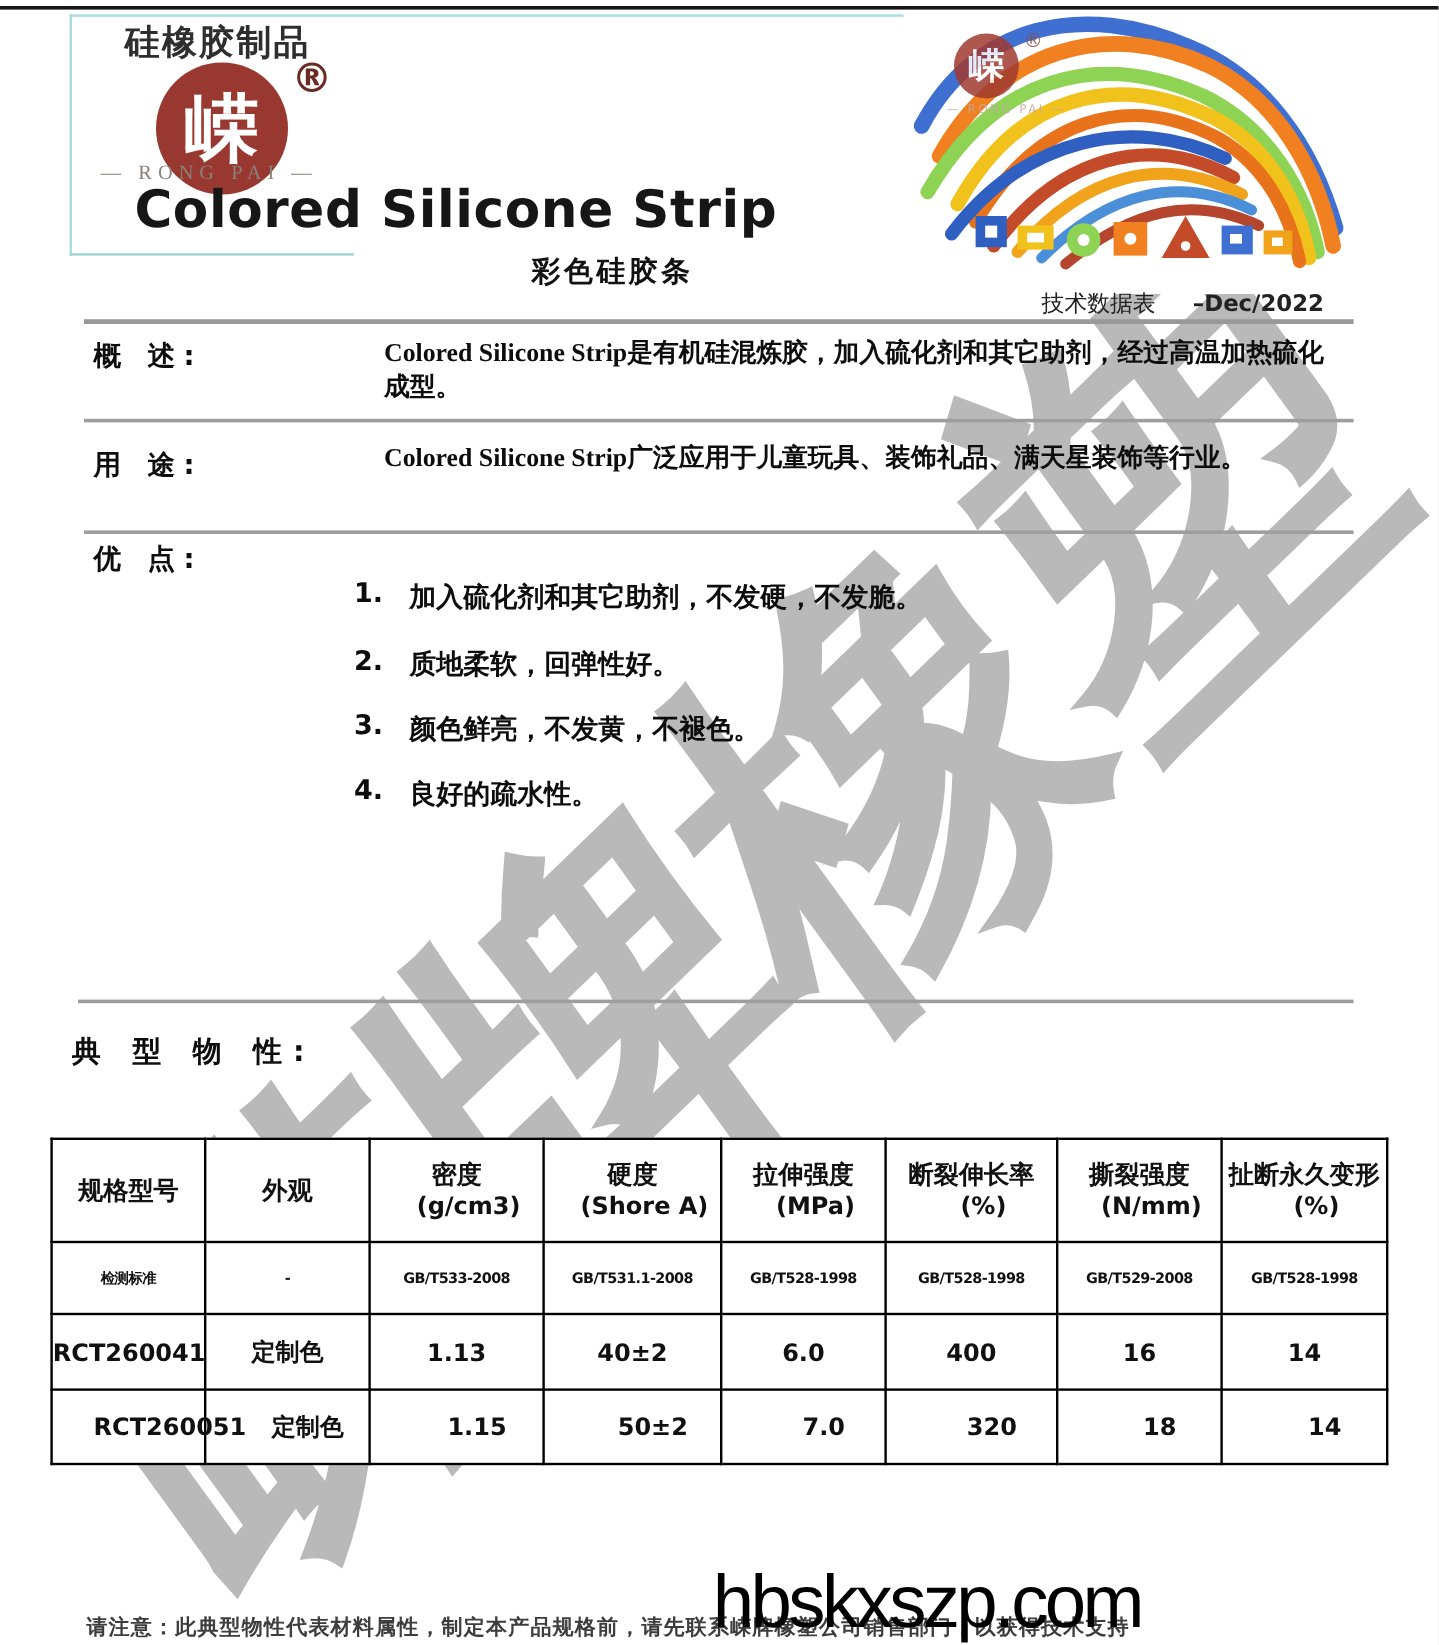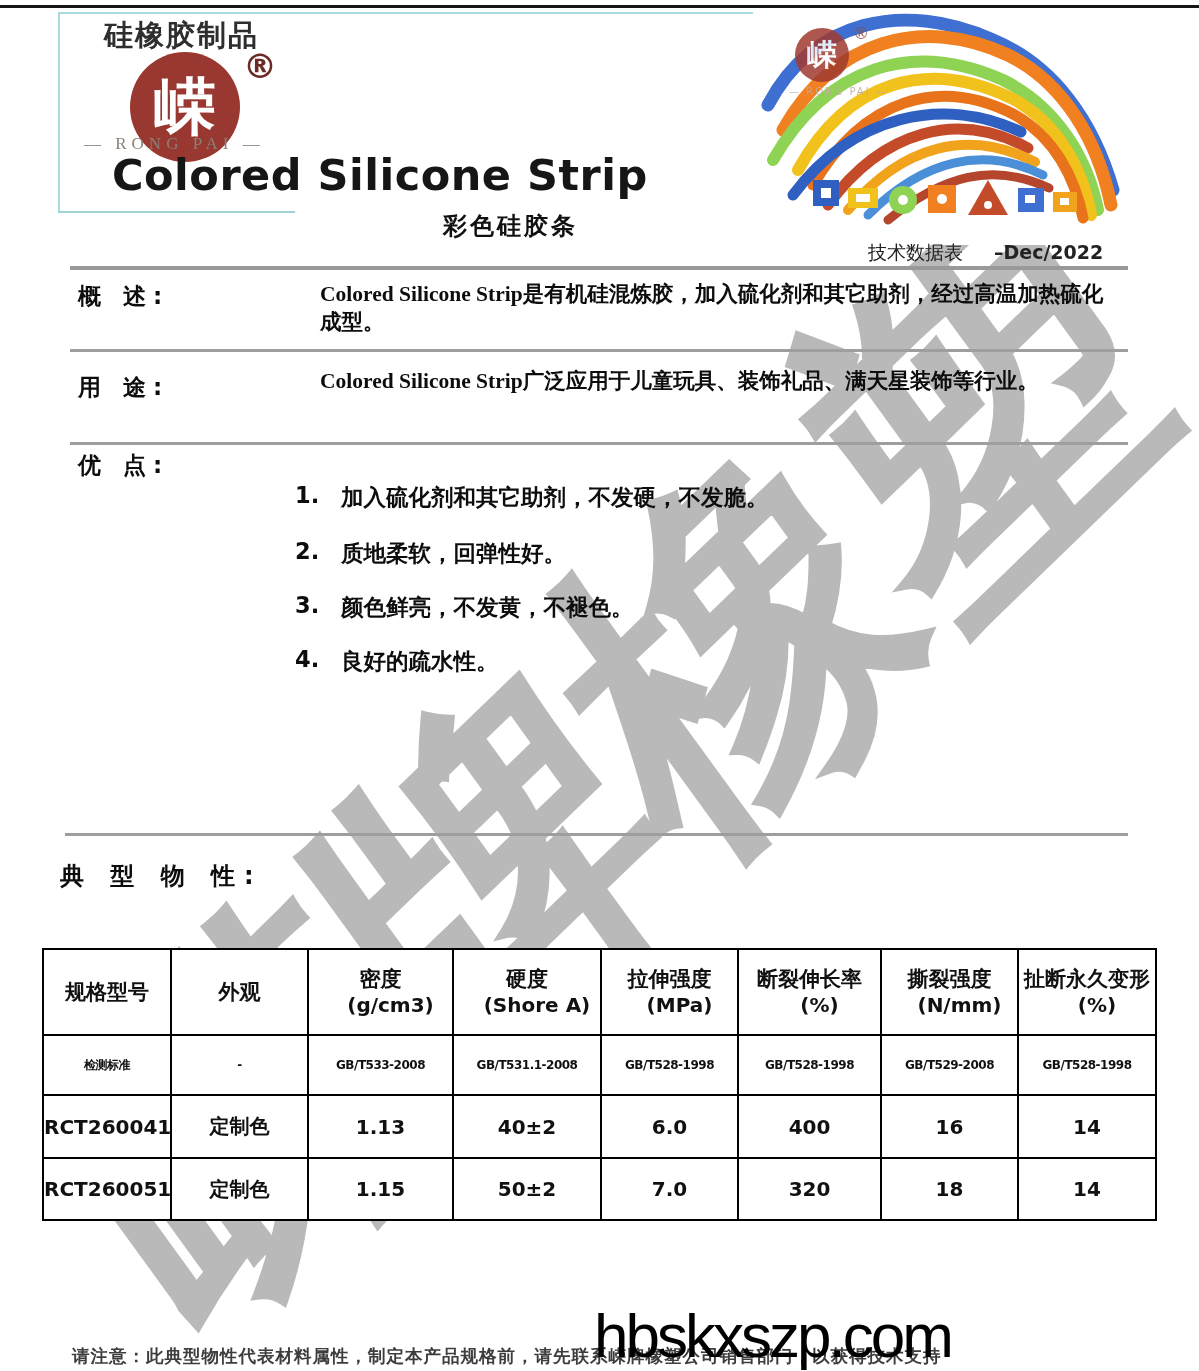--- a/index.html
+++ b/index.html
@@ -59,21 +59,21 @@
   .props-heading{left:60px;top:860px;font-size:24px;font-weight:700;letter-spacing:9px;color:#0d0d0d;}
 
   .props-table{left:42px;top:948px;background:#5eead4;}
   table{border-collapse:collapse;table-layout:fixed;width:1113px;background:#fff;}
   td,th{border:2px solid #000;text-align:center;vertical-align:middle;padding:0;
         font-weight:700;color:#111;font-family:"DejaVu Sans","Liberation Sans",sans-serif;}
   tr.hd th{height:84px;font-size:21px;line-height:1.25;}
   .unit{font-size:20px;font-weight:700;margin-left:20px;}
   tr.std td{height:58px;font-size:12px;letter-spacing:-0.5px;}
   tr.d1 td{height:61px;font-size:20px;margin-top:40px;}
-  tr.d2 td{height:60px;font-size:20px;}
+  tr.d2 td{height:60px;font-size:20px;padding-left:34px;}
 
   .footer-note{left:72px;top:1344px;font-size:17.5px;font-weight:600;color:#3d3d3d;letter-spacing:1px;white-space:nowrap;}
   .site-wm{left:594px;top:1300px;font-size:62px;color:#000;letter-spacing:-3px;z-index:5;white-space:nowrap;
       font-family:"Liberation Sans","DejaVu Sans",sans-serif;}
 </style>
 </head>
 <body>
 
 <div class="page">
 

